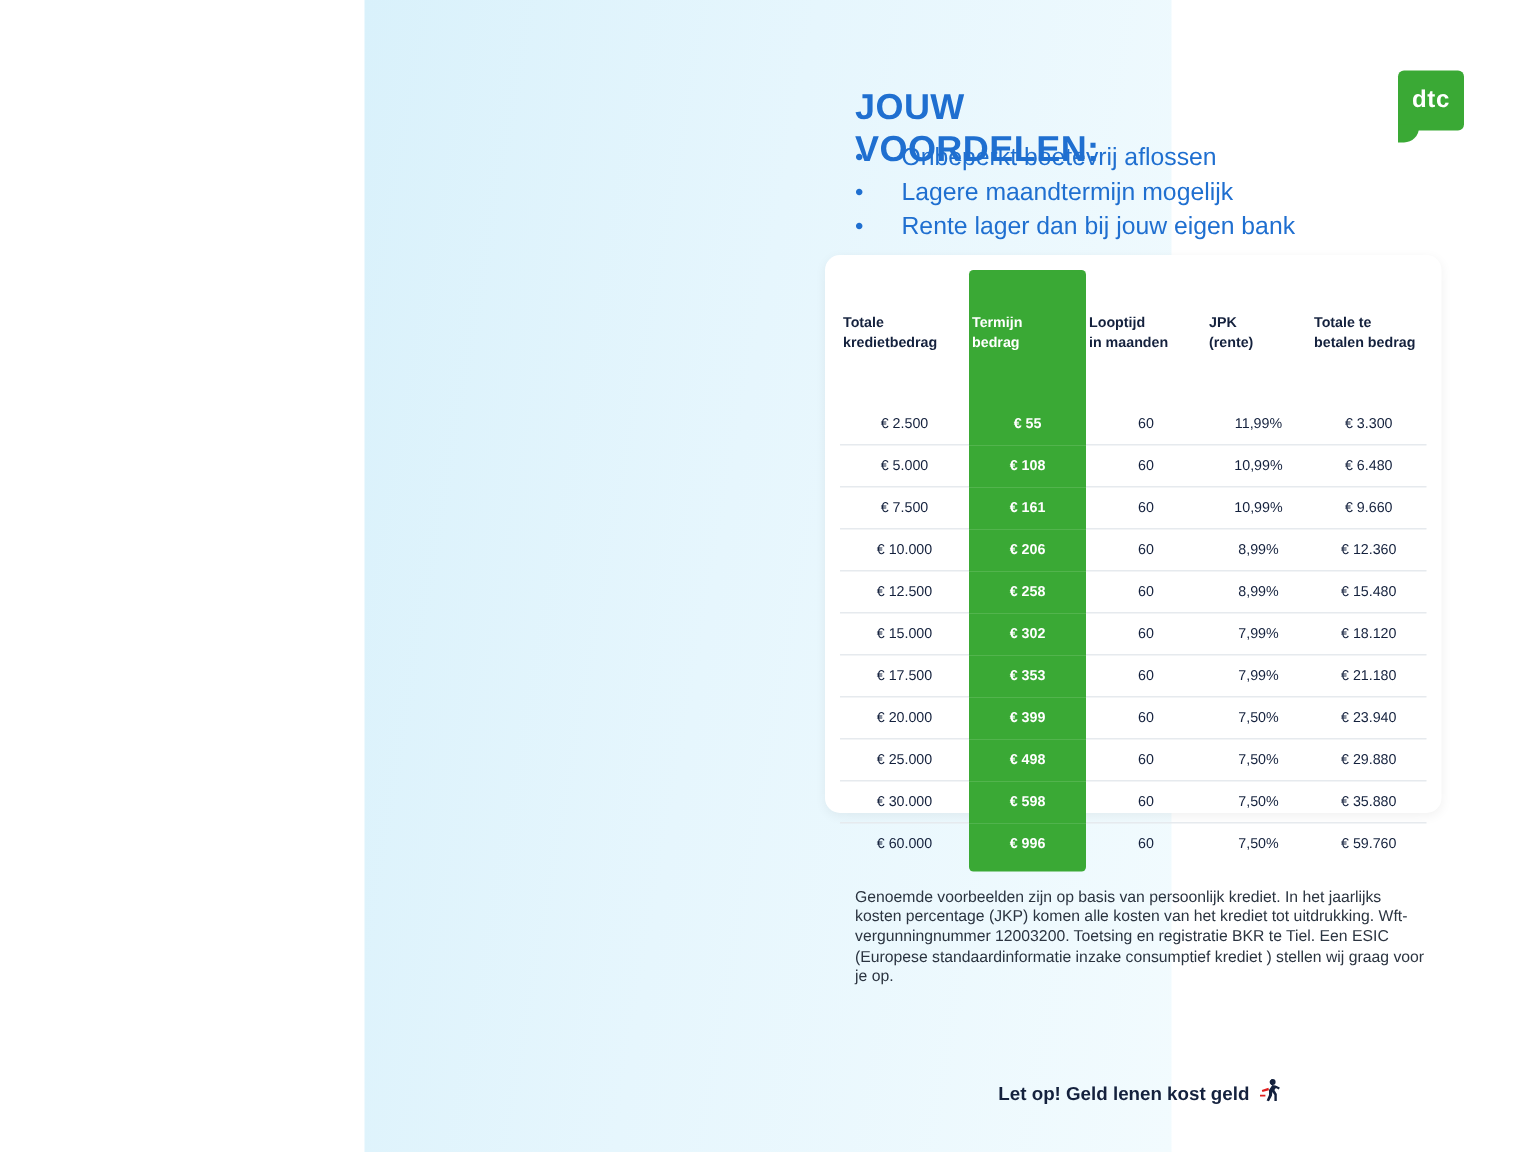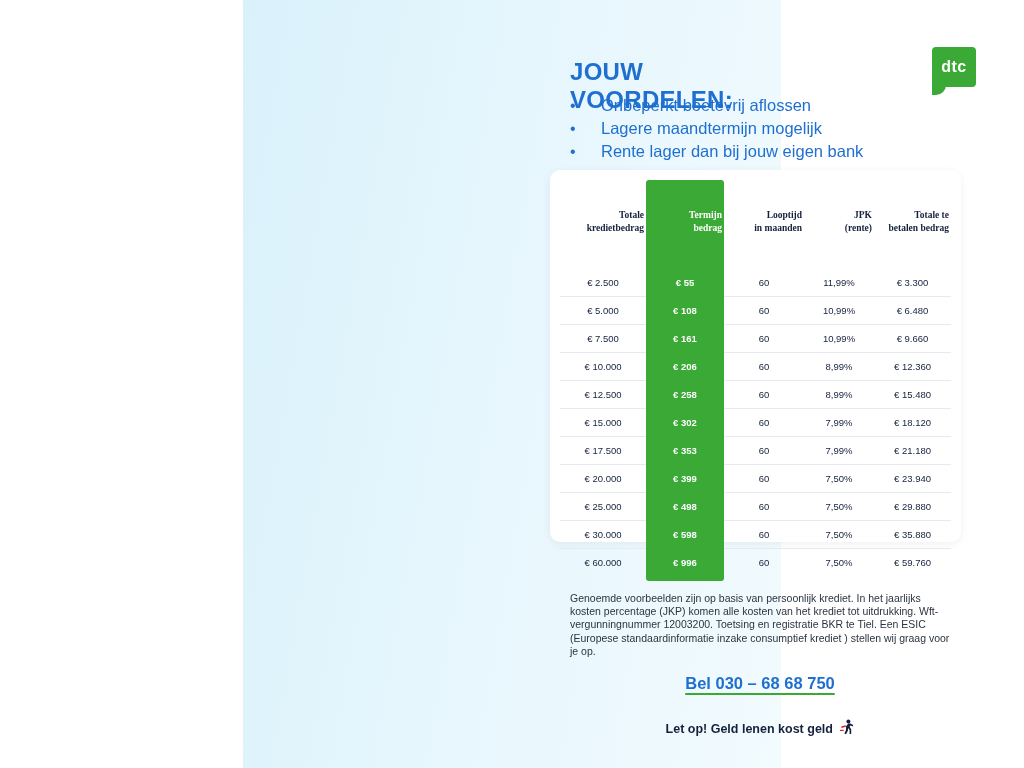--- a/index.html
+++ b/index.html
@@ -121,24 +121,23 @@
   table.rates col.c2 { width: 80px; }
   table.rates col.c3 { width: 70px; }
   table.rates col.c4 { width: 77px; }
 
   table.rates th {
     font-size: 9.5px;
     font-weight: bold;
     color: #14213d;
     padding: 10px 2px 12px 2px;
     line-height: 13px;
-    text-align: right;
+    text-align: left;
     vertical-align: middle;
     height: 64px;
-    font-family: Liberation Serif, serif;
   }
   table.rates th.hl {
     background: #3aa935;
     color: #ffffff;
     border-top-left-radius: 3px;
     border-top-right-radius: 3px;
   }
   table.rates td {
     font-size: 9.5px;
     color: #14213d;
@@ -356,23 +355,20 @@
           <td class="hl">€ 996</td>
           <td>60</td>
           <td>7,50%</td>
           <td>€ 59.760</td>
         </tr>
       </tbody>
     </table>
 
     <div class="foot-body">Genoemde voorbeelden zijn op basis van persoonlijk krediet. In het jaarlijks kosten percentage (JKP) komen alle kosten van het krediet tot uitdrukking. Wft-vergunningnummer 12003200. Toetsing en registratie BKR te Tiel. Een ESIC (Europese standaardinformatie inzake consumptief krediet ) stellen wij graag voor je op.</div>
 
-    <a class="phone" href="#">
-      <u>Bel 030 – 68 68 750</u>
-    </a>
 
     <div class="warn">
       <span>Let op! Geld lenen kost geld</span>
       <span class="figure">
         <svg width="14" height="16" viewBox="0 0 14 16" xmlns="http://www.w3.org/2000/svg">
           <circle cx="8.4" cy="2.4" r="2" fill="#14213d"></circle>
           <path d="M8.2 4.4 L6 7.6 L6 11 L4.4 14.6 L6 15.2 L8 11.4 L8.2 9 L9.6 11 L9.6 15 L11.2 15 L11.2 10.4 L9.6 7.6 L10.6 6.4 L12.6 7.4 L13.2 6 L10.4 4.6 Z" fill="#14213d"></path>
           <path d="M5.6 6.2 L1.2 7.6 L1.6 9 L6 7.8 Z" fill="#e02020"></path>
           <path d="M0 10.8 L3.6 10.8 L3.6 12 L0 12 Z" fill="#e02020"></path>
         </svg>

